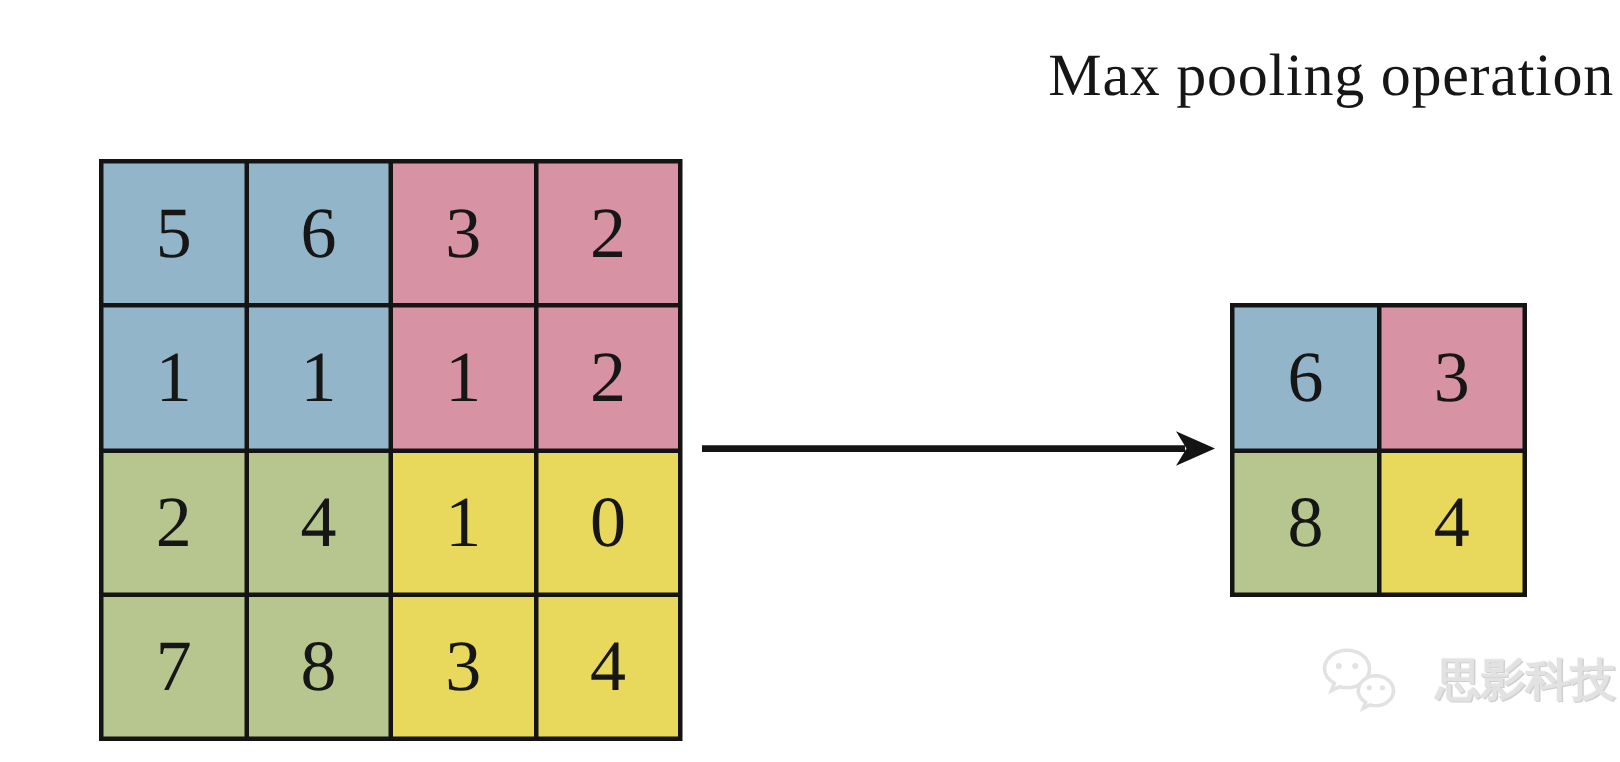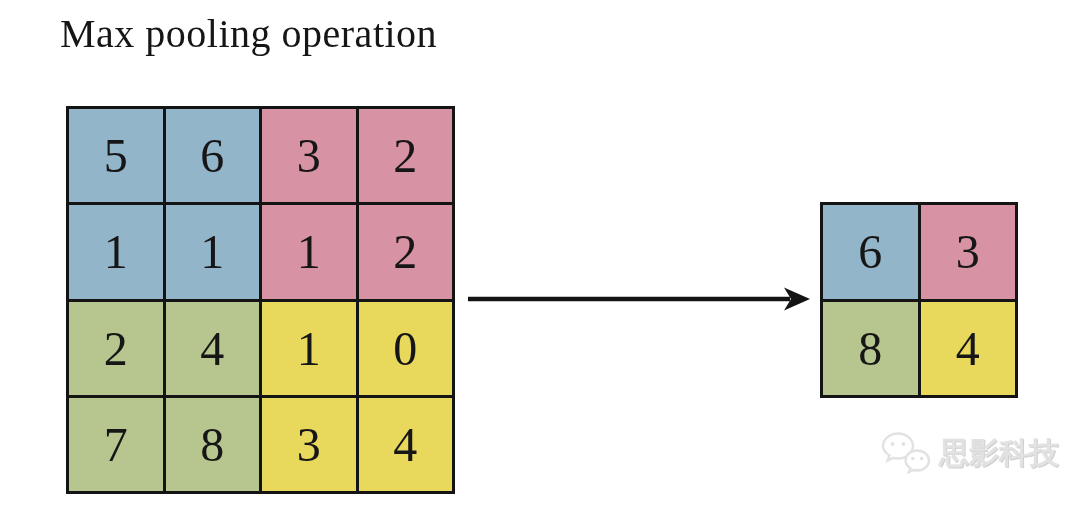--- a/index.html
+++ b/index.html
@@ -3,39 +3,39 @@
 <meta charset="utf-8">
 <style>
   html,body{margin:0;padding:0;}
   body{
     width:1080px;height:508px;position:relative;overflow:hidden;
     background:var(--background,#fff);
     font-family:"Liberation Serif","DejaVu Serif",serif;
   }
   .title{
     position:absolute;left:60px;top:10px;width:1000px;
-    margin:0;text-align:left;font-weight:400;
+    margin:16px;text-align:right;font-weight:400;
     font-size:40px;color:var(--text,#161616);
     letter-spacing:0.5px;
   }
   .grid{
     position:absolute;display:grid;gap:3px;padding:3px;
     box-sizing:border-box;background:var(--border,#111);
   }
   .grid-input{left:66px;top:106px;width:389px;height:388px;}
   .grid-output{left:820px;top:202px;width:198px;height:196px;}
   .cell{
     display:flex;align-items:center;justify-content:center;
     font-size:48px;color:var(--text,#161616);
     font-family:"Liberation Serif","DejaVu Serif",serif;
   }
   .arrow{position:absolute;left:466px;top:281px;width:345px;height:36px;}
   .watermark{
     position:absolute;left:880px;top:428px;height:50px;
-    display:flex;align-items:center;gap:7px;
+    display:flex;align-items:center;gap:25px;
     color:var(--watermark,#e2e2e2);
     font-family:"DejaVu Sans","Liberation Sans",sans-serif;
     font-size:30px;font-weight:700;
     text-shadow:1px 1px 0 #cfcfcf, -0.5px -0.5px 0 #f8f8f8;
     white-space:nowrap;
   }
   .watermark svg{flex:0 0 auto;}
 </style>
 </head>
 <body>

